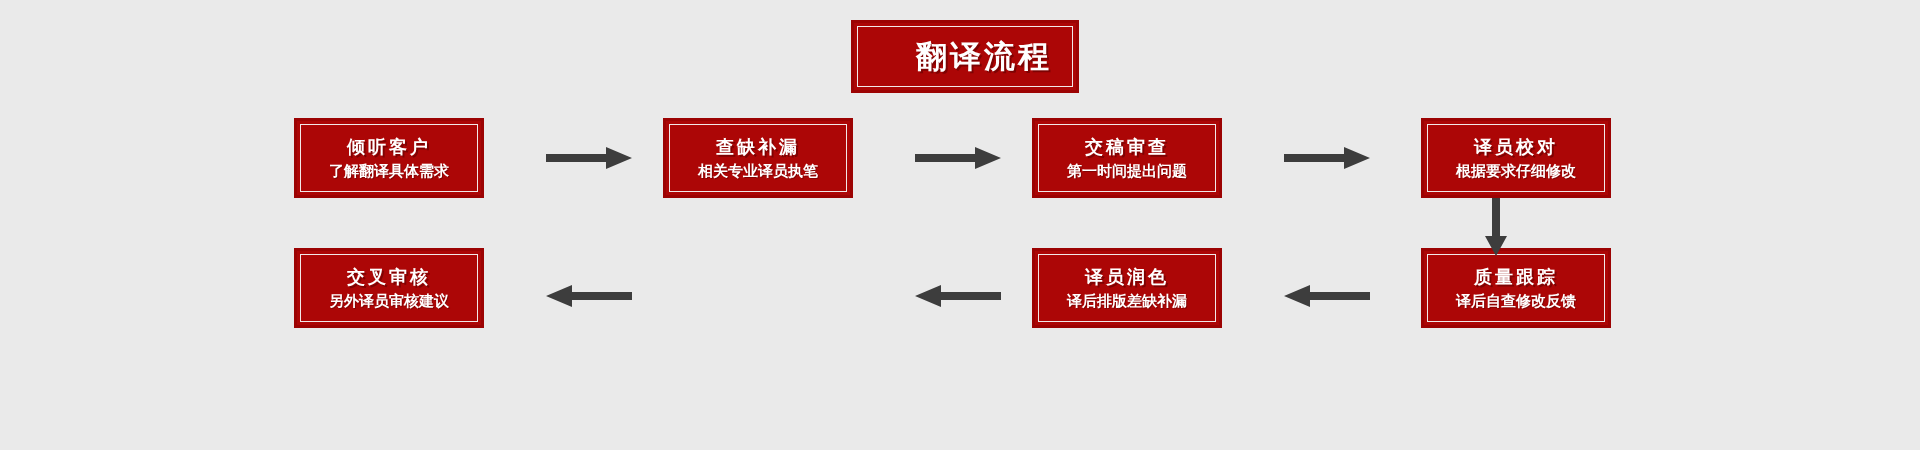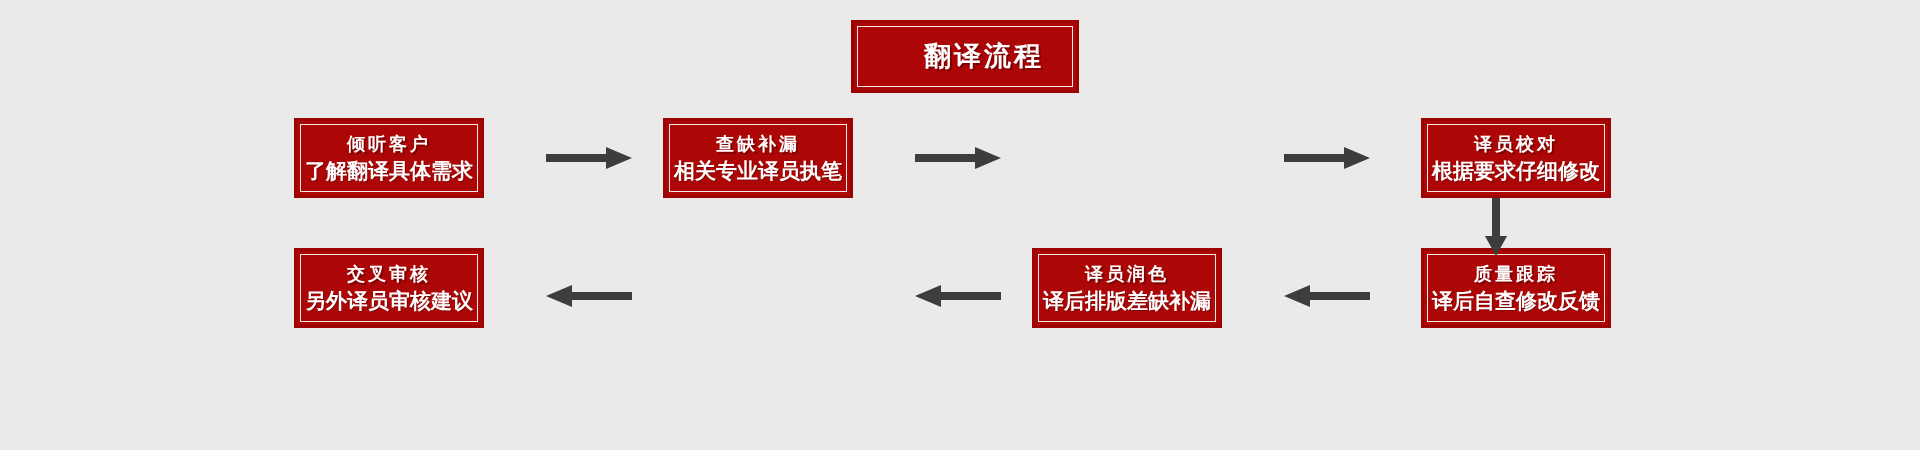--- a/index.html
+++ b/index.html
@@ -63,35 +63,35 @@
 
   
   .banner {
     position: absolute;
     left: 851px;
     top: 20px;
     width: 228px;
     height: 73px;
   }
   .banner .title {
-    font-size: 27px;
+    font-size: 31px;
     margin-left: 38px;
   }
 
   
   .proc {
     width: 190px;
     height: 80px;
   }
   .proc .title {
     font-size: 18px;
     margin-bottom: 7px;
   }
   .proc .sub {
-    font-size: 21px;
+    font-size: 15px;
   }
 
   
   .r1 { top: 118px; }
   .r2 { top: 248px; }
 
   .c1 { left: 294px; }
   .c2 { left: 663px; }
   .c3 { left: 1032px; }
   .c4 { left: 1401px; margin-left: 20px; }
@@ -141,20 +141,26 @@
     </div>
   </div>
 
   <div class="node proc r1 c2">
     <div class="inner">
       <div class="title">查缺补漏</div>
       <div class="sub">相关专业译员执笔</div>
     </div>
   </div>
 
+  <div class="node proc r1 c3">
+    <div class="inner">
+      <div class="title">交稿审查</div>
+      <div class="sub">第一时间提出问题</div>
+    </div>
+  </div>
 
   <div class="node proc r1 c4">
     <div class="inner">
       <div class="title">译员校对</div>
       <div class="sub">根据要求仔细修改</div>
     </div>
   </div>
 
   <div class="node proc r2 c1">
     <div class="inner">

